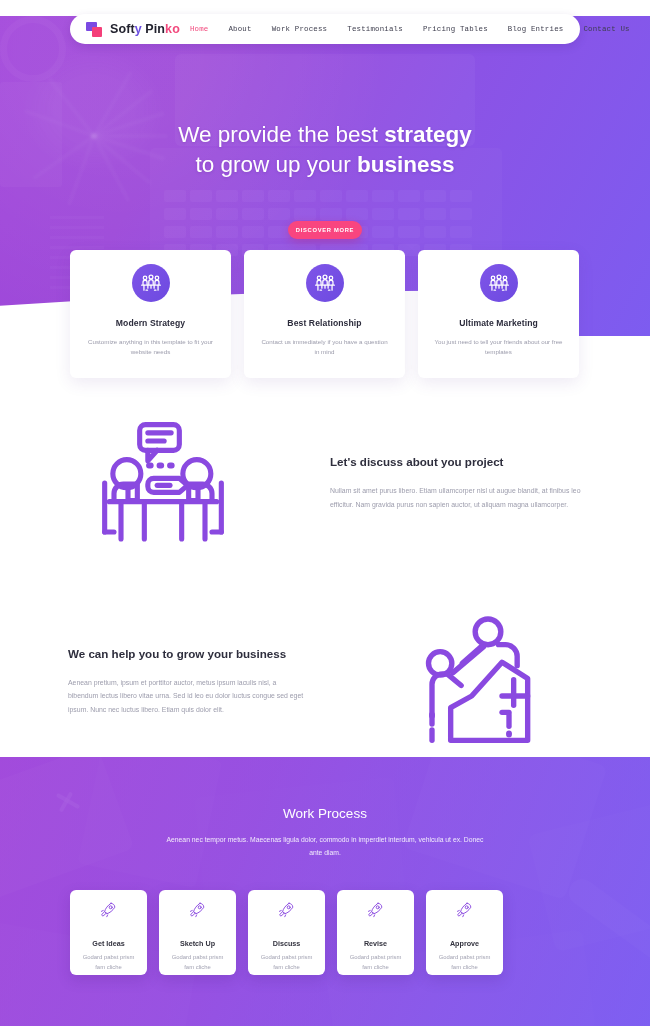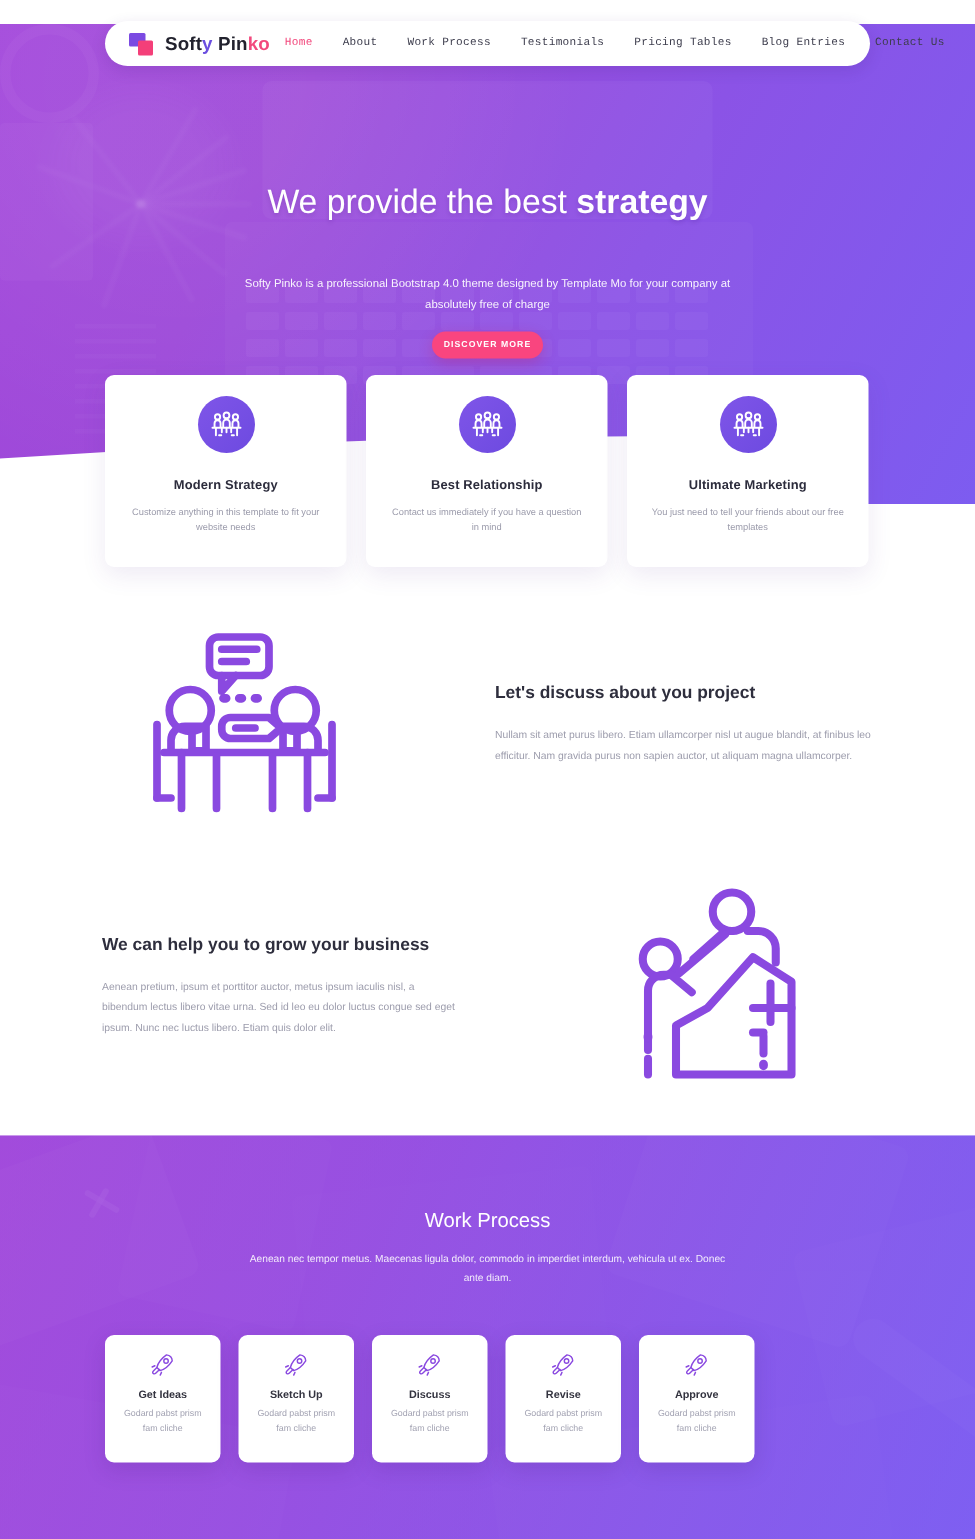--- a/index.html
+++ b/index.html
@@ -112,42 +112,42 @@
   
   .sec { position:absolute; left:0; width:650px; }
   .sec-illus { display:flex; align-items:center; justify-content:center; }
   .sec-title { font-size:11.6px; color:#2e2e3d; font-weight:700; }
   .sec-body { margin-top:16px; font-size:6.9px; line-height:13.5px; color:#9c9cac; }
 
   #discuss { top:398px; height:170px; display:flex; }
   #discuss .left { width:325px; height:170px; display:flex; align-items:center; justify-content:center; }
   #discuss .right { width:325px; padding:0 50px 0 5px; display:flex; flex-direction:column; justify-content:center;}
 
-  #grow { top:570px; height:175px; display:flex; }
+  #grow { top:594px; height:175px; display:flex; }
   #grow .left { width:325px; padding:0 20px 0 68px; display:flex; flex-direction:column; justify-content:center;}
   #grow .right { width:325px; height:175px; display:flex; align-items:center; justify-content:center; }
 
   
   .work {
     position:absolute; left:0; top:757px; width:650px; height:269px; overflow:hidden;
     background: linear-gradient(112deg,#a14fdc 0%,#9a52e0 35%,#8a5cea 70%,#7f63f3 100%);
   }
   .work-photo { position:absolute; inset:0; opacity:.22; }
   .wp { position:absolute; background: rgba(255,255,255,.22); }
   .work-title { position:absolute; left:0; top:806px; width:650px; text-align:center;
     color:#fff; font-size:13.5px; font-weight:400; z-index:4; }
   .work-sub { position:absolute; left:160px; top:834px; width:330px; text-align:center;
     color:rgba(255,255,255,.88); font-size:6.8px; line-height:12.5px; z-index:4; }
 
   .wcards { position:absolute; left:70px; top:890px; width:510px; z-index:4;
     display:flex; gap:12px; }
   .wcard { width:77px; height:85px; background:#fff; border-radius:6px;
     box-shadow: 0 5px 14px rgba(70,30,130,.18);
     display:flex; flex-direction:column; align-items:center; padding-top:11px; }
-  .wcard-title { margin-top:7px; font-size:7.2px; font-weight:700; color:#33333f; }
+  .wcard-title { margin-top:21px; font-size:7.2px; font-weight:700; color:#33333f; }
   .wcard-text { margin-top:5px; width:62px; text-align:center; font-size:5.9px; line-height:9.5px; color:#a2a2b2; }
 
   svg { display:block; }
 </style>
 </head>
 <body>
 
 <div id="page">
 
   <div class="hero">
@@ -223,22 +223,22 @@
       <div class="bookline" style="top:230px;"></div>
       <div class="bookline" style="top:240px;"></div>
       <div class="bookline" style="top:250px;"></div>
       <div class="bookline" style="top:260px;"></div>
       <div class="bookline" style="top:270px;"></div>
     </div>
 
     <div class="hero-inner">
       <div class="hero-title">
         <div><span>We provide the best </span><b>strategy</b></div>
-      </div>
-      <div class="hero-sub">Softy Pinko is a professional Bootstrap 4.0 theme designed by Template Mo for your company at absolutely free of charge</div>
+        <div><span>to grow up your </span><b>business</b></div>
+      </div>
       <button class="hero-btn">DISCOVER MORE</button>
     </div>
 
     <div class="hero-curve"></div>
   </div>
 
   <div class="navbar">
     <div class="logo">
       <span class="logo-mark">
         <span class="logo-sq1"></span>

